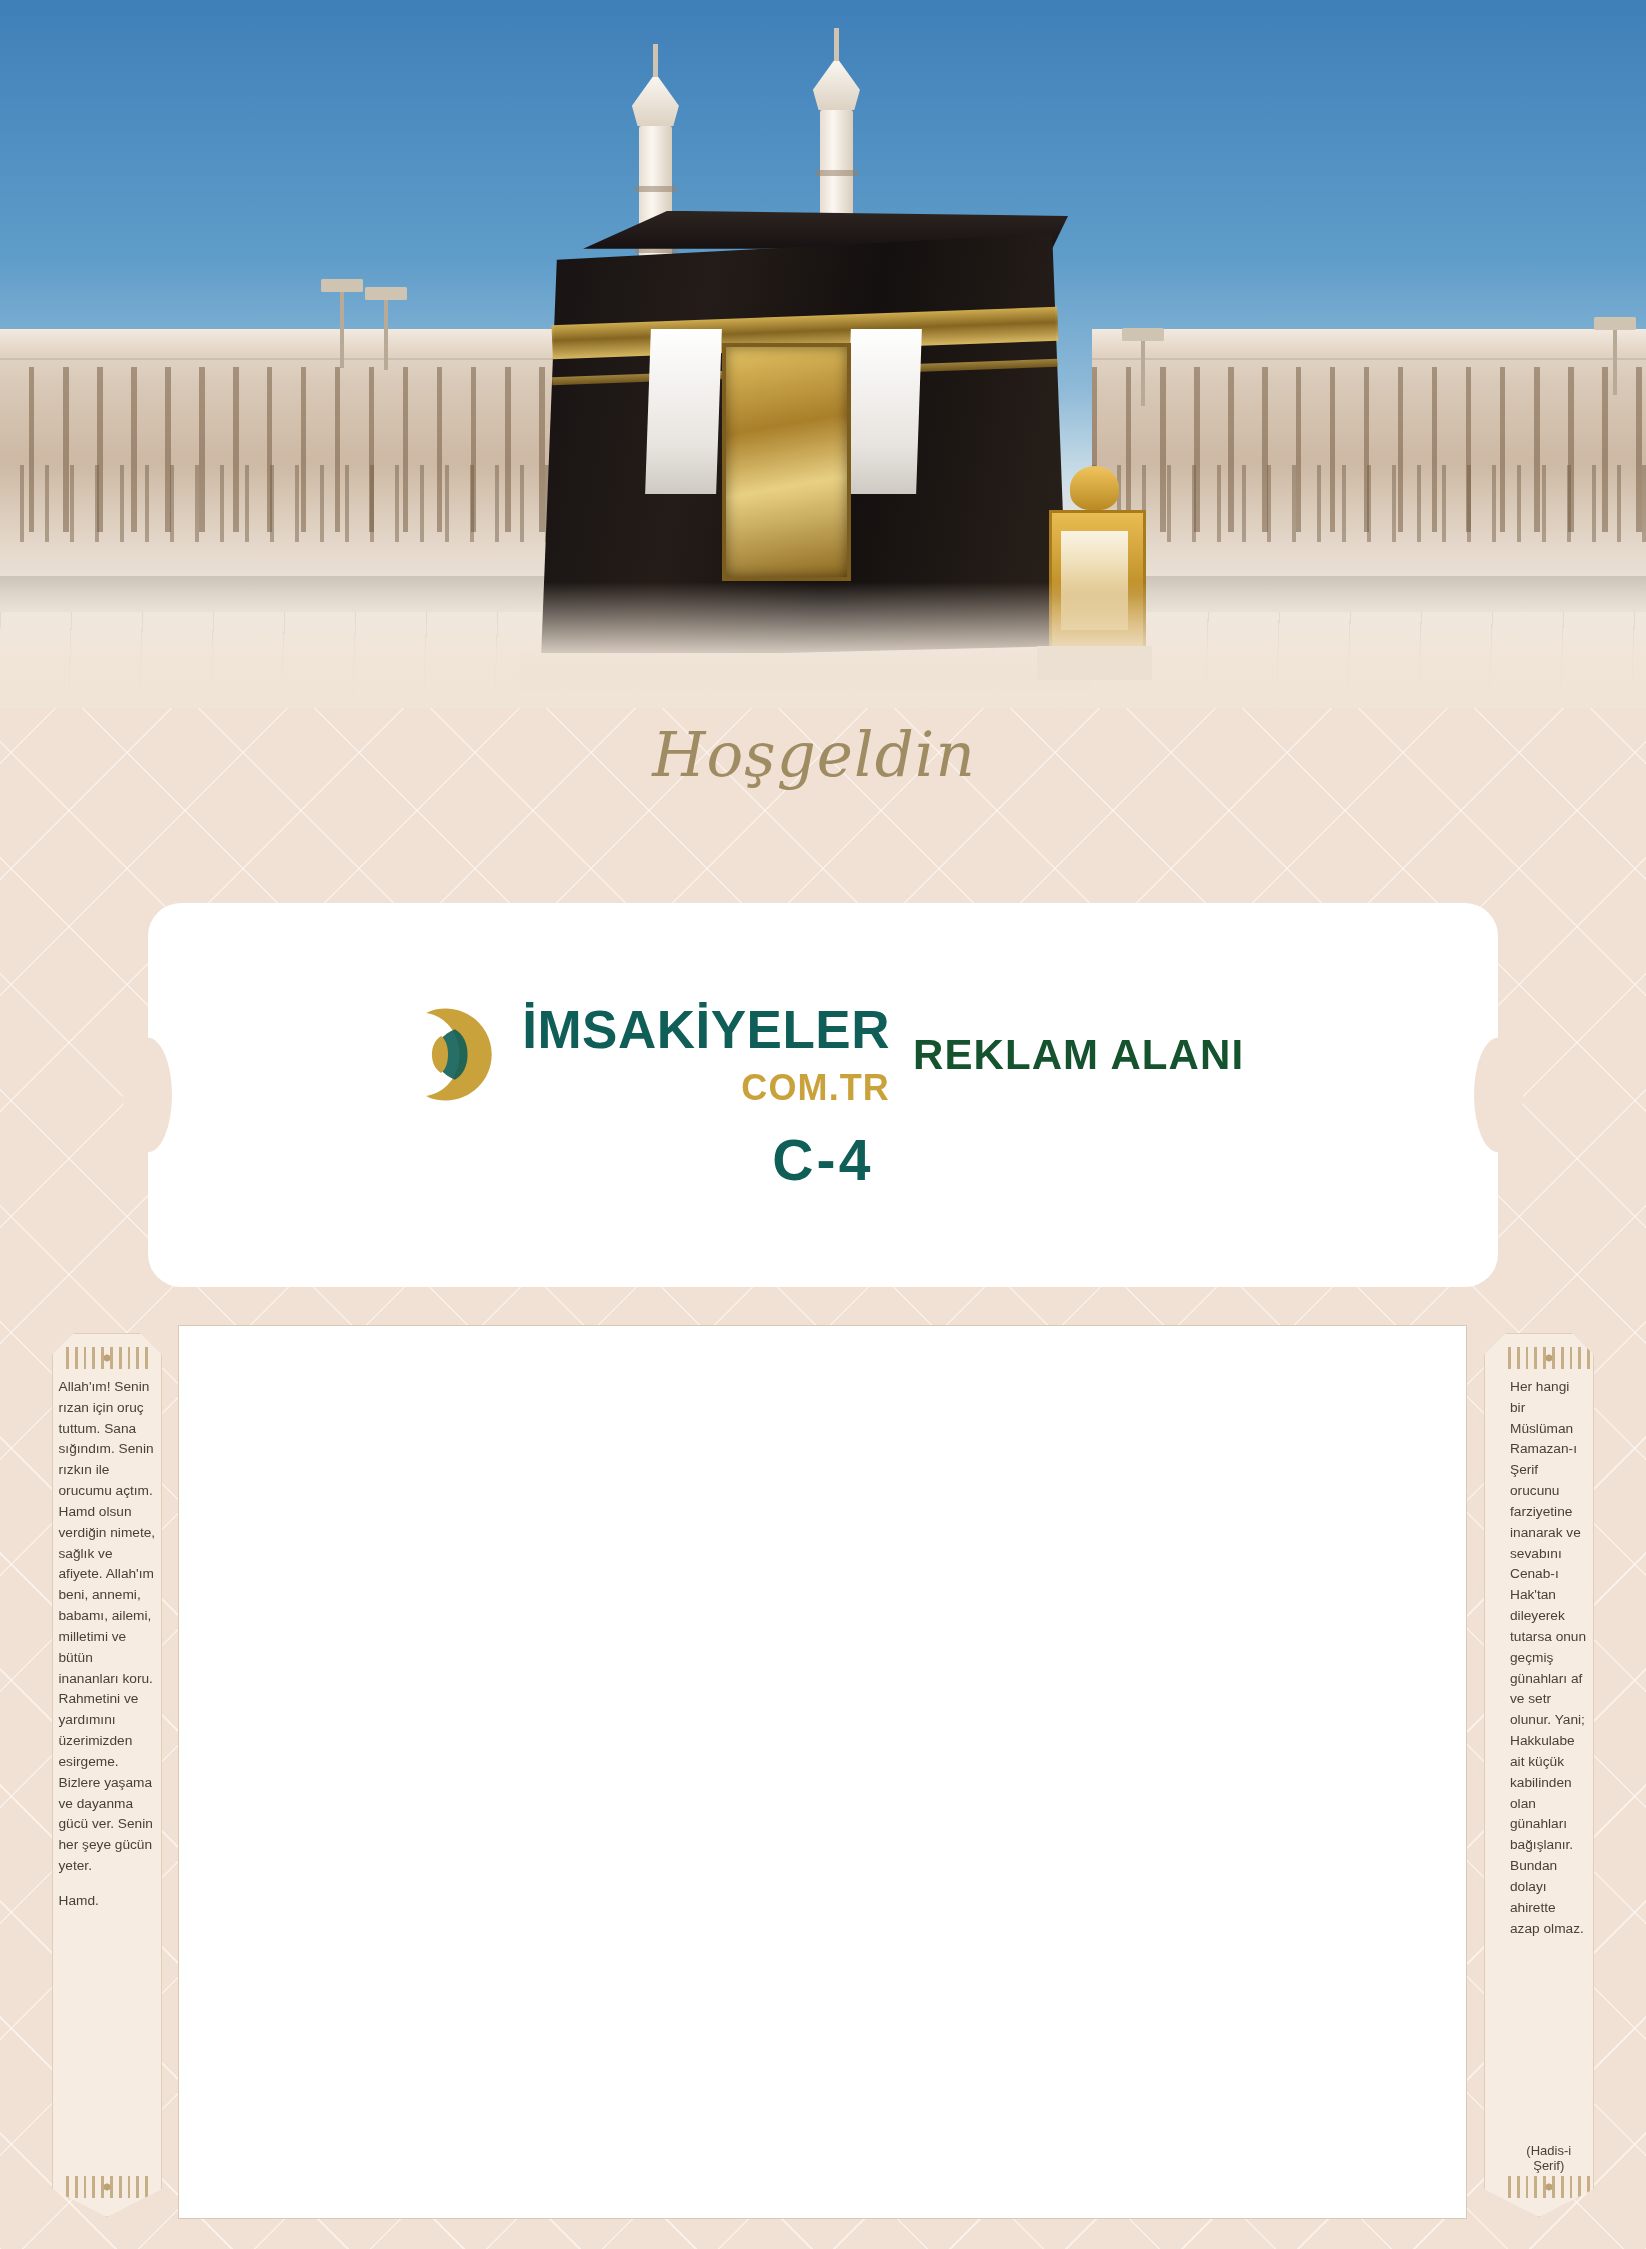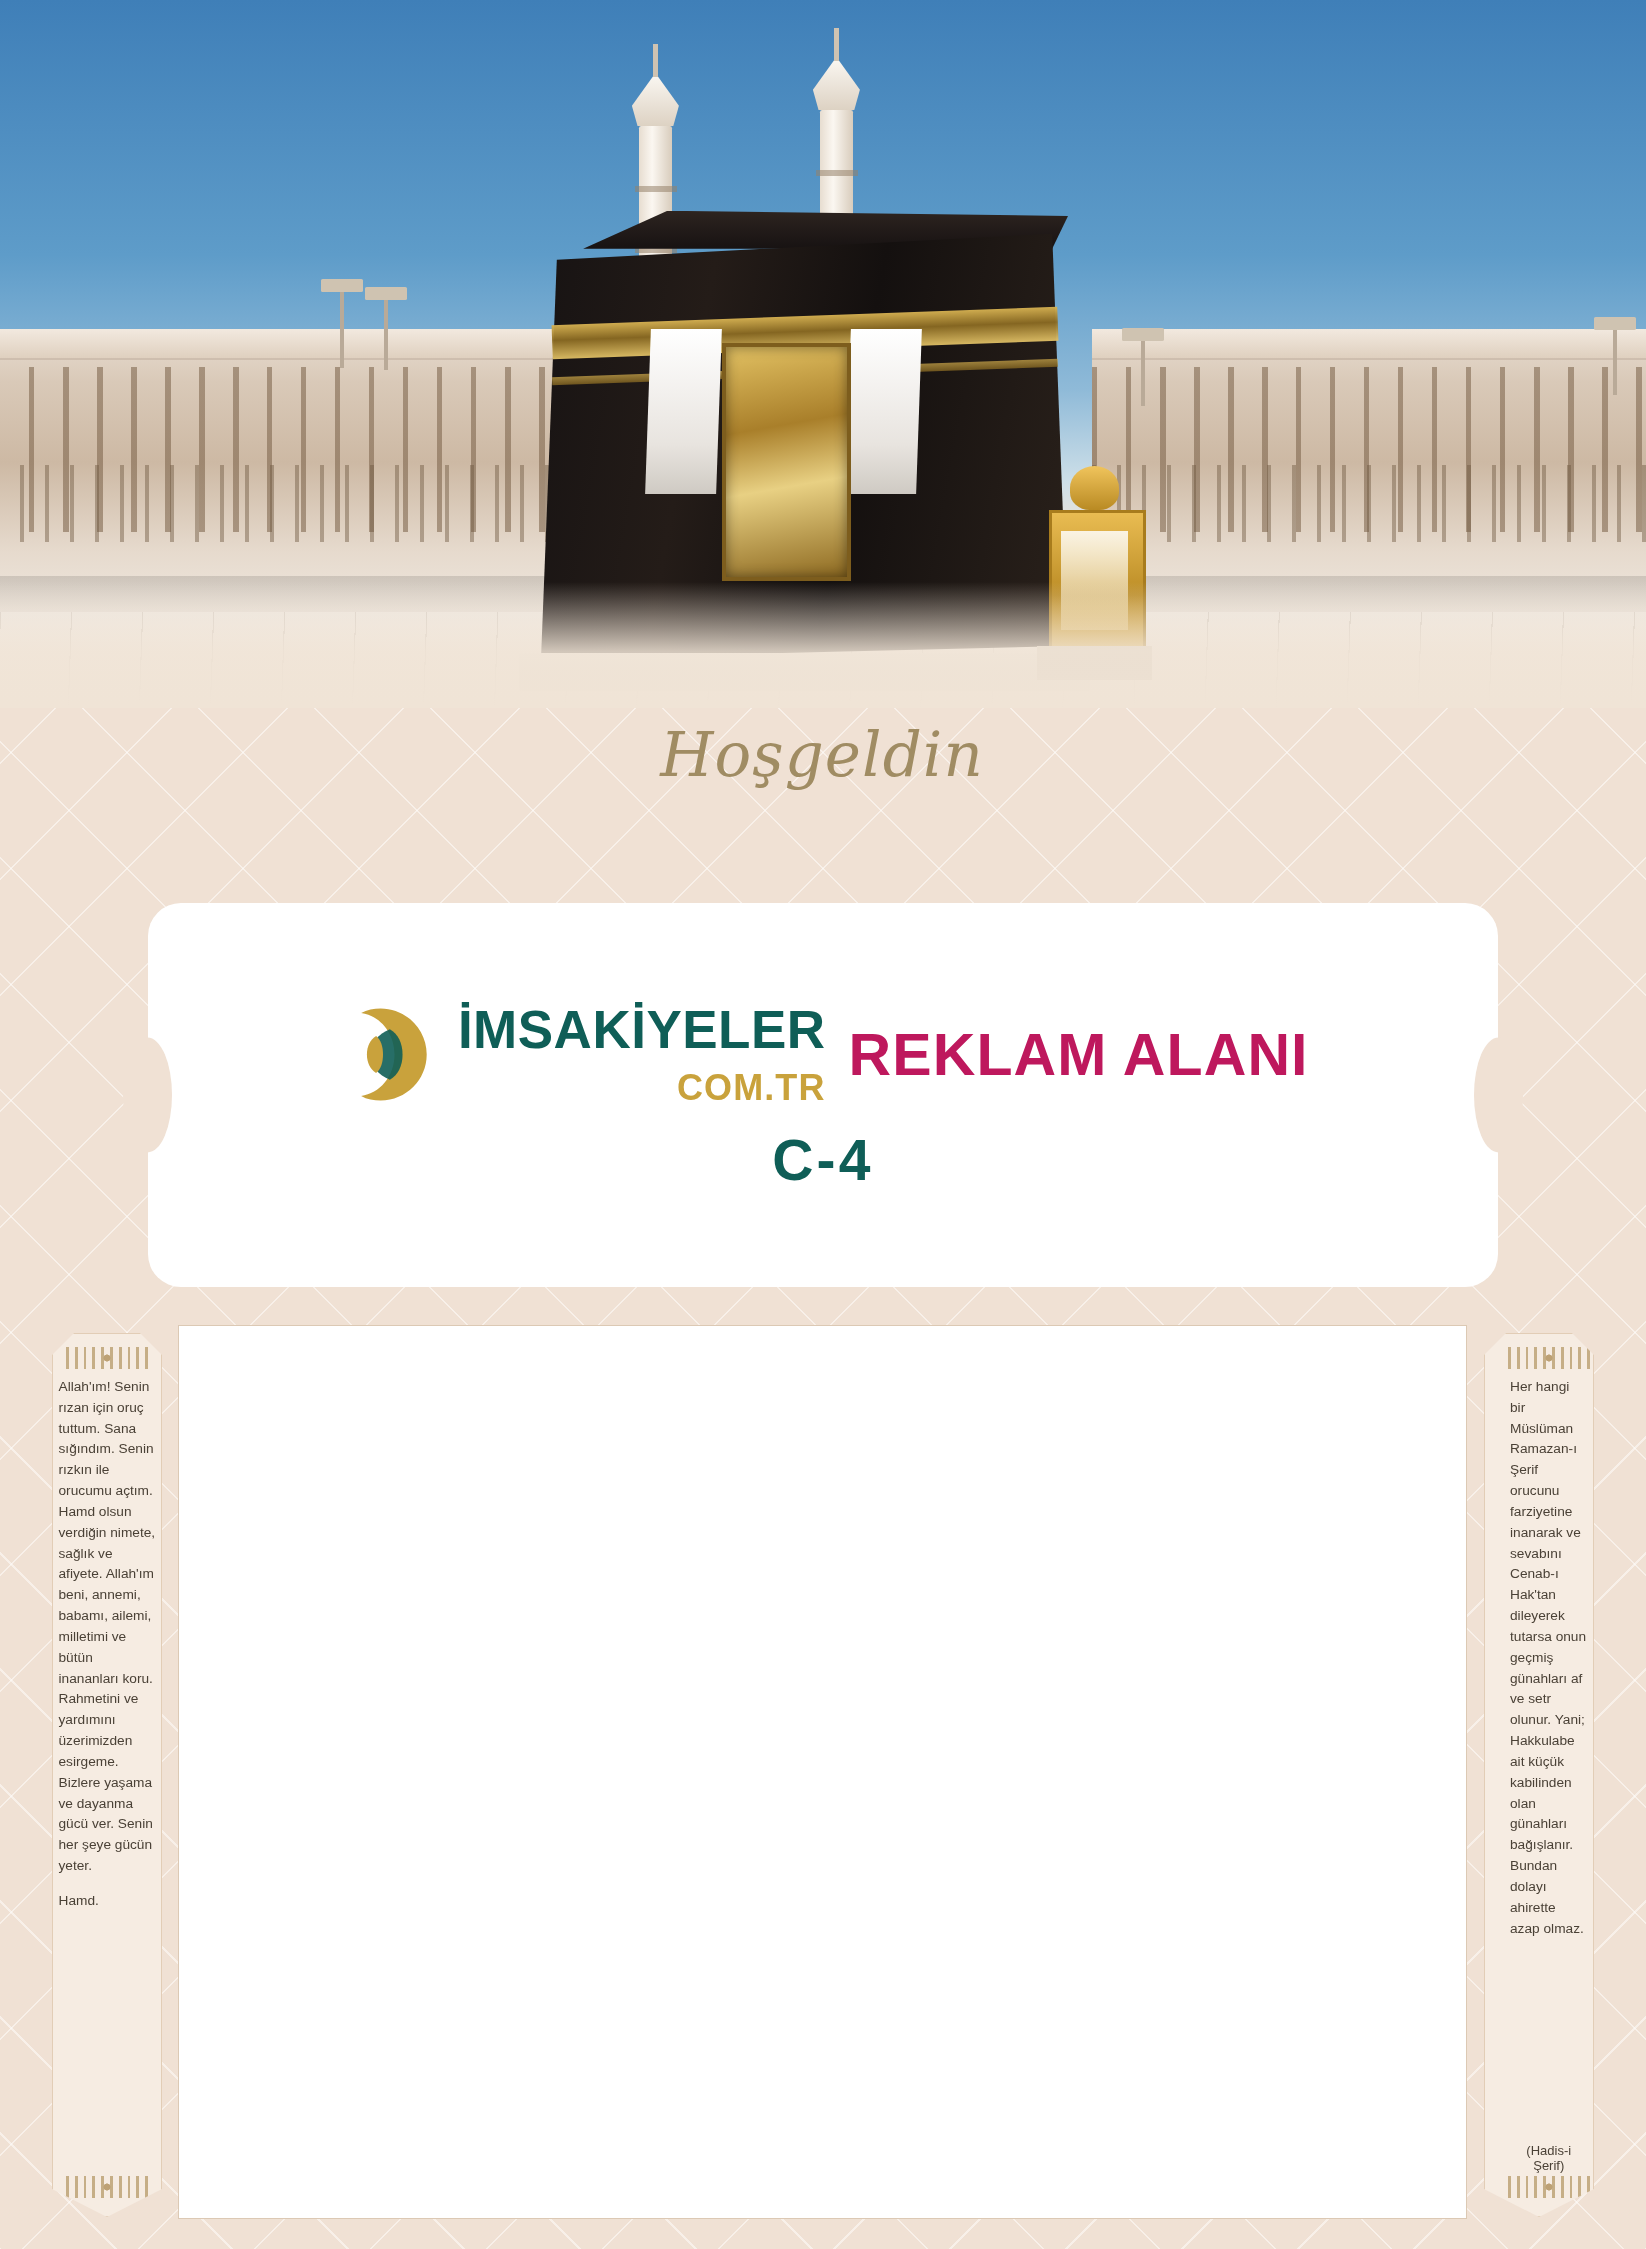--- a/index.html
+++ b/index.html
@@ -197,21 +197,20 @@
     background: #cfc3b1;
     border-radius: 1.6px;
   }
 
   
   .greeting {
     position: absolute;
     left: 0; top: 719px;
     width: 1628px;
     text-align: center;
-    padding-left: 8px;
   }
   .greeting .script {
     font-family: "DejaVu Serif", serif;
     font-style: italic;
     font-size: 61px;
     color: #a08c63;
     letter-spacing: 1.1px;
   }
   .greeting .main {
     margin-top: 10px;
@@ -279,23 +278,23 @@
     letter-spacing: 0.5px;
   }
   .brand-bottom {
     align-self: flex-end;
     font-size: 36px;
     font-weight: 700;
     color: #c9a23c;
     letter-spacing: 1.1px;
   }
   .ad-title {
-    font-size: 59px;
+    font-size: 42px;
     font-weight: 700;
-    color: #be185d;
+    color: #14532d;
     letter-spacing: 1.1px;
     white-space: nowrap;
   }
   .ad-code {
     font-size: 57px;
     font-weight: 700;
     color: #0f5e57;
     letter-spacing: 3.3px;
   }
 

